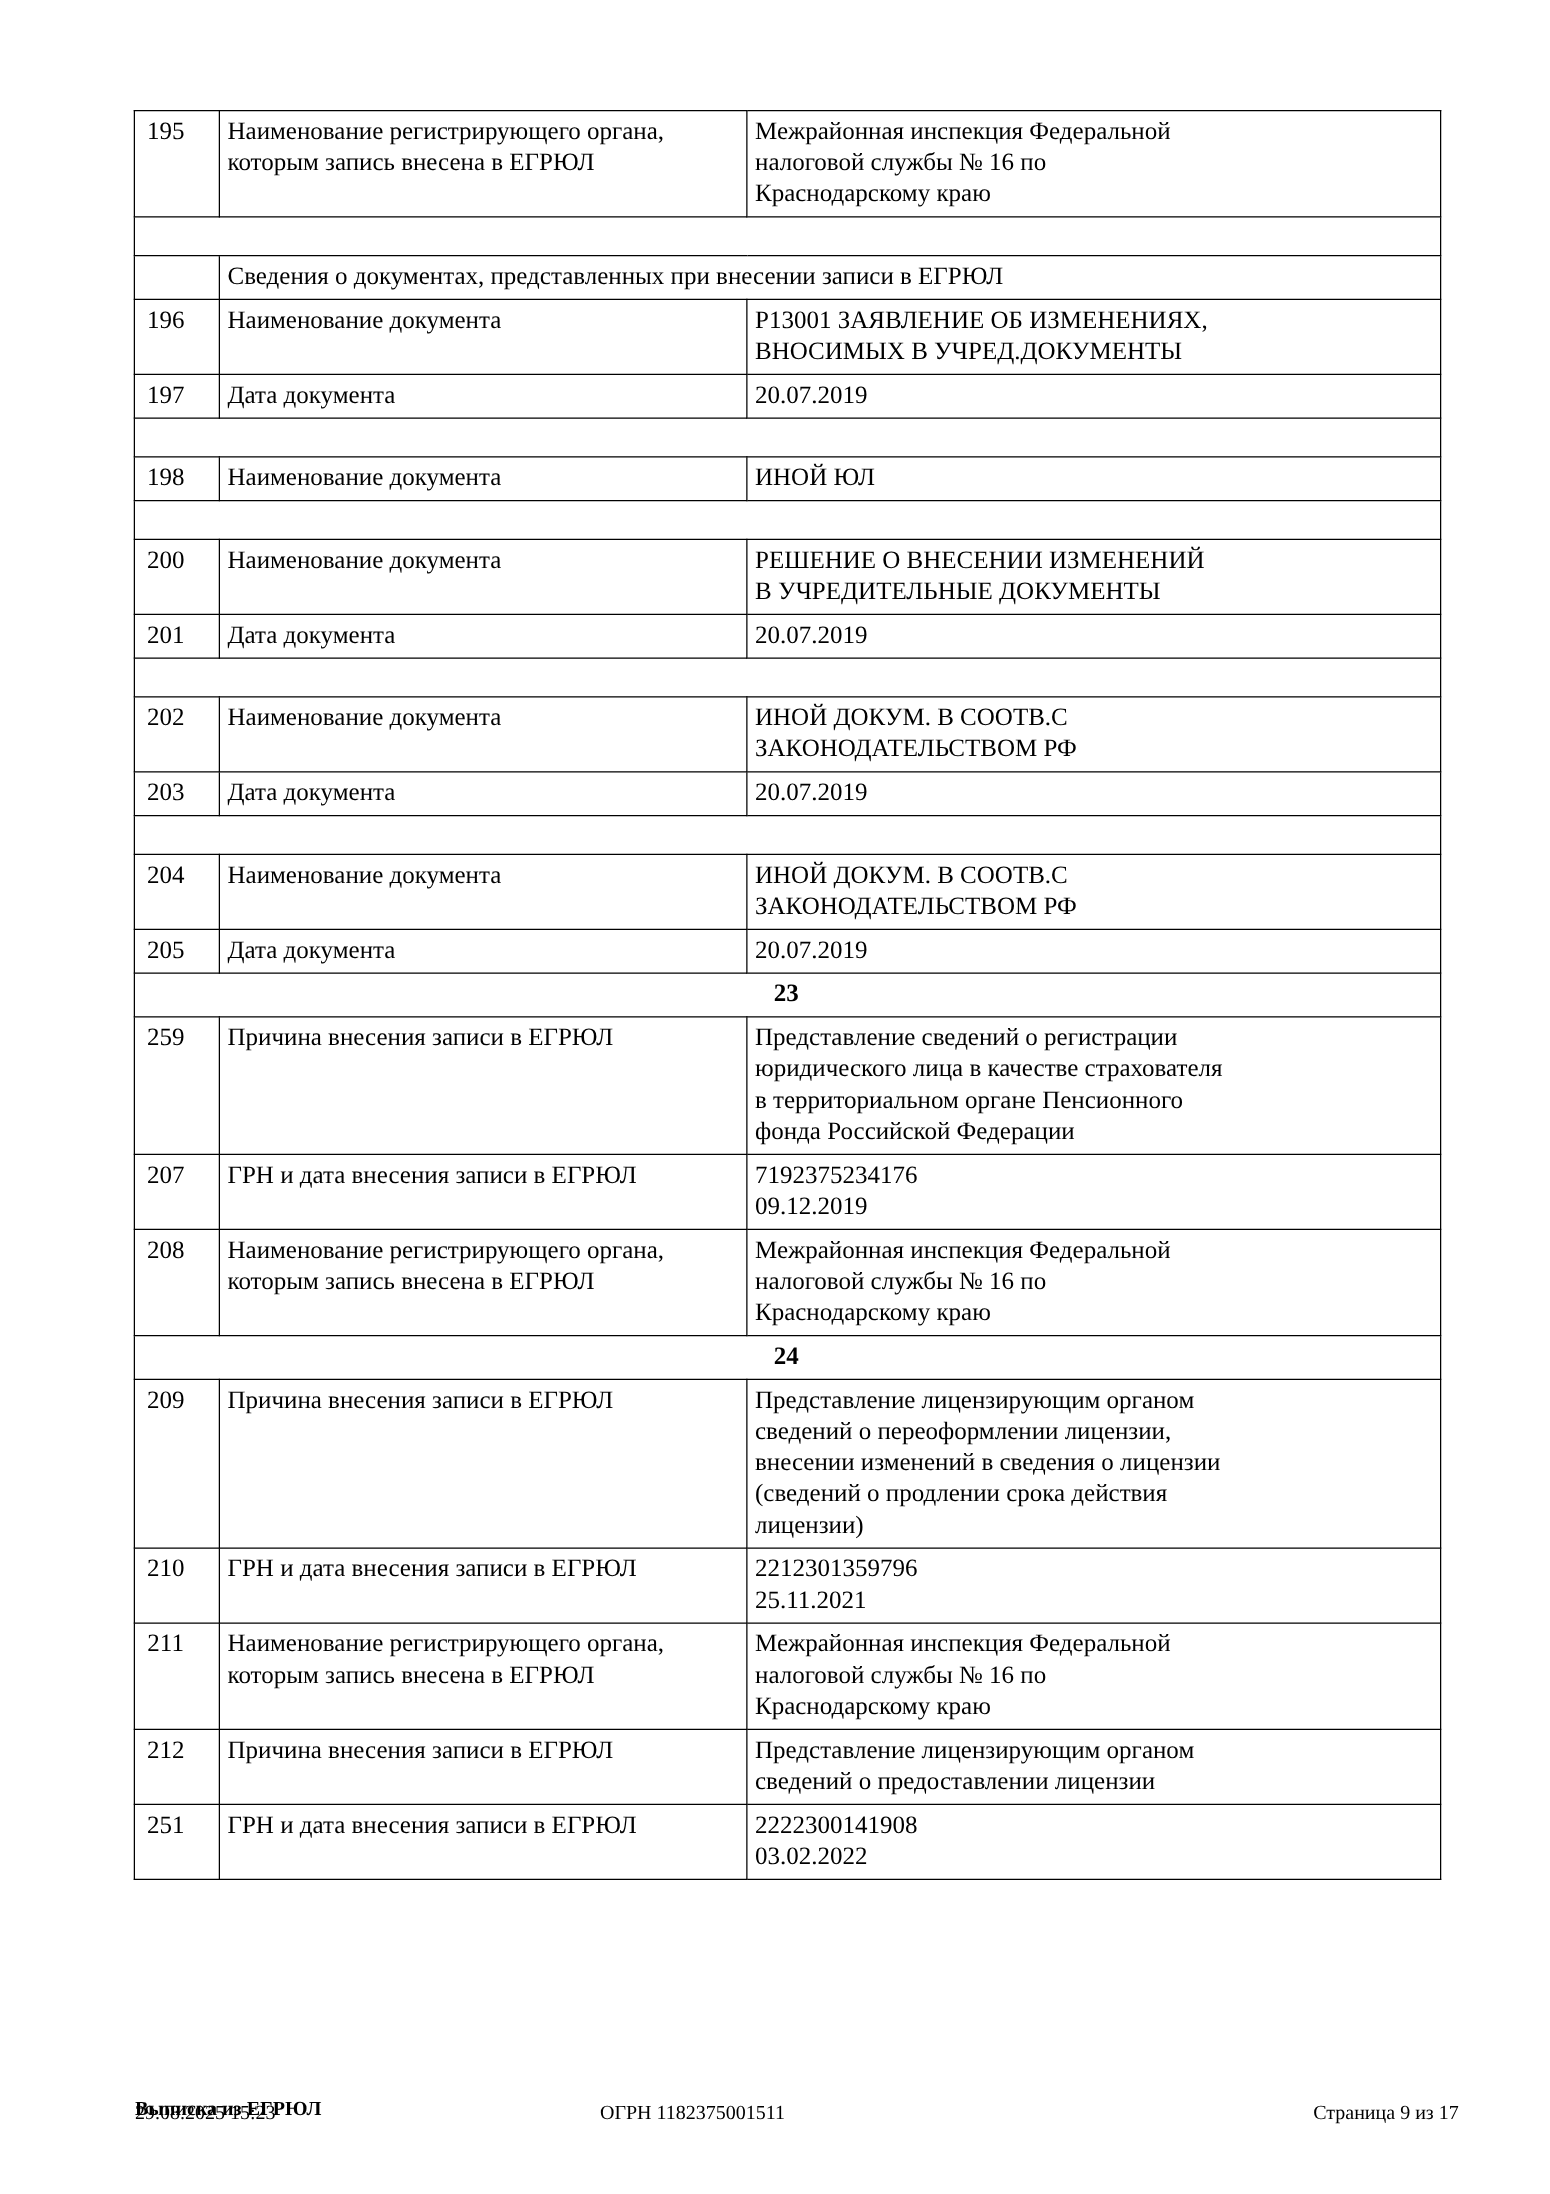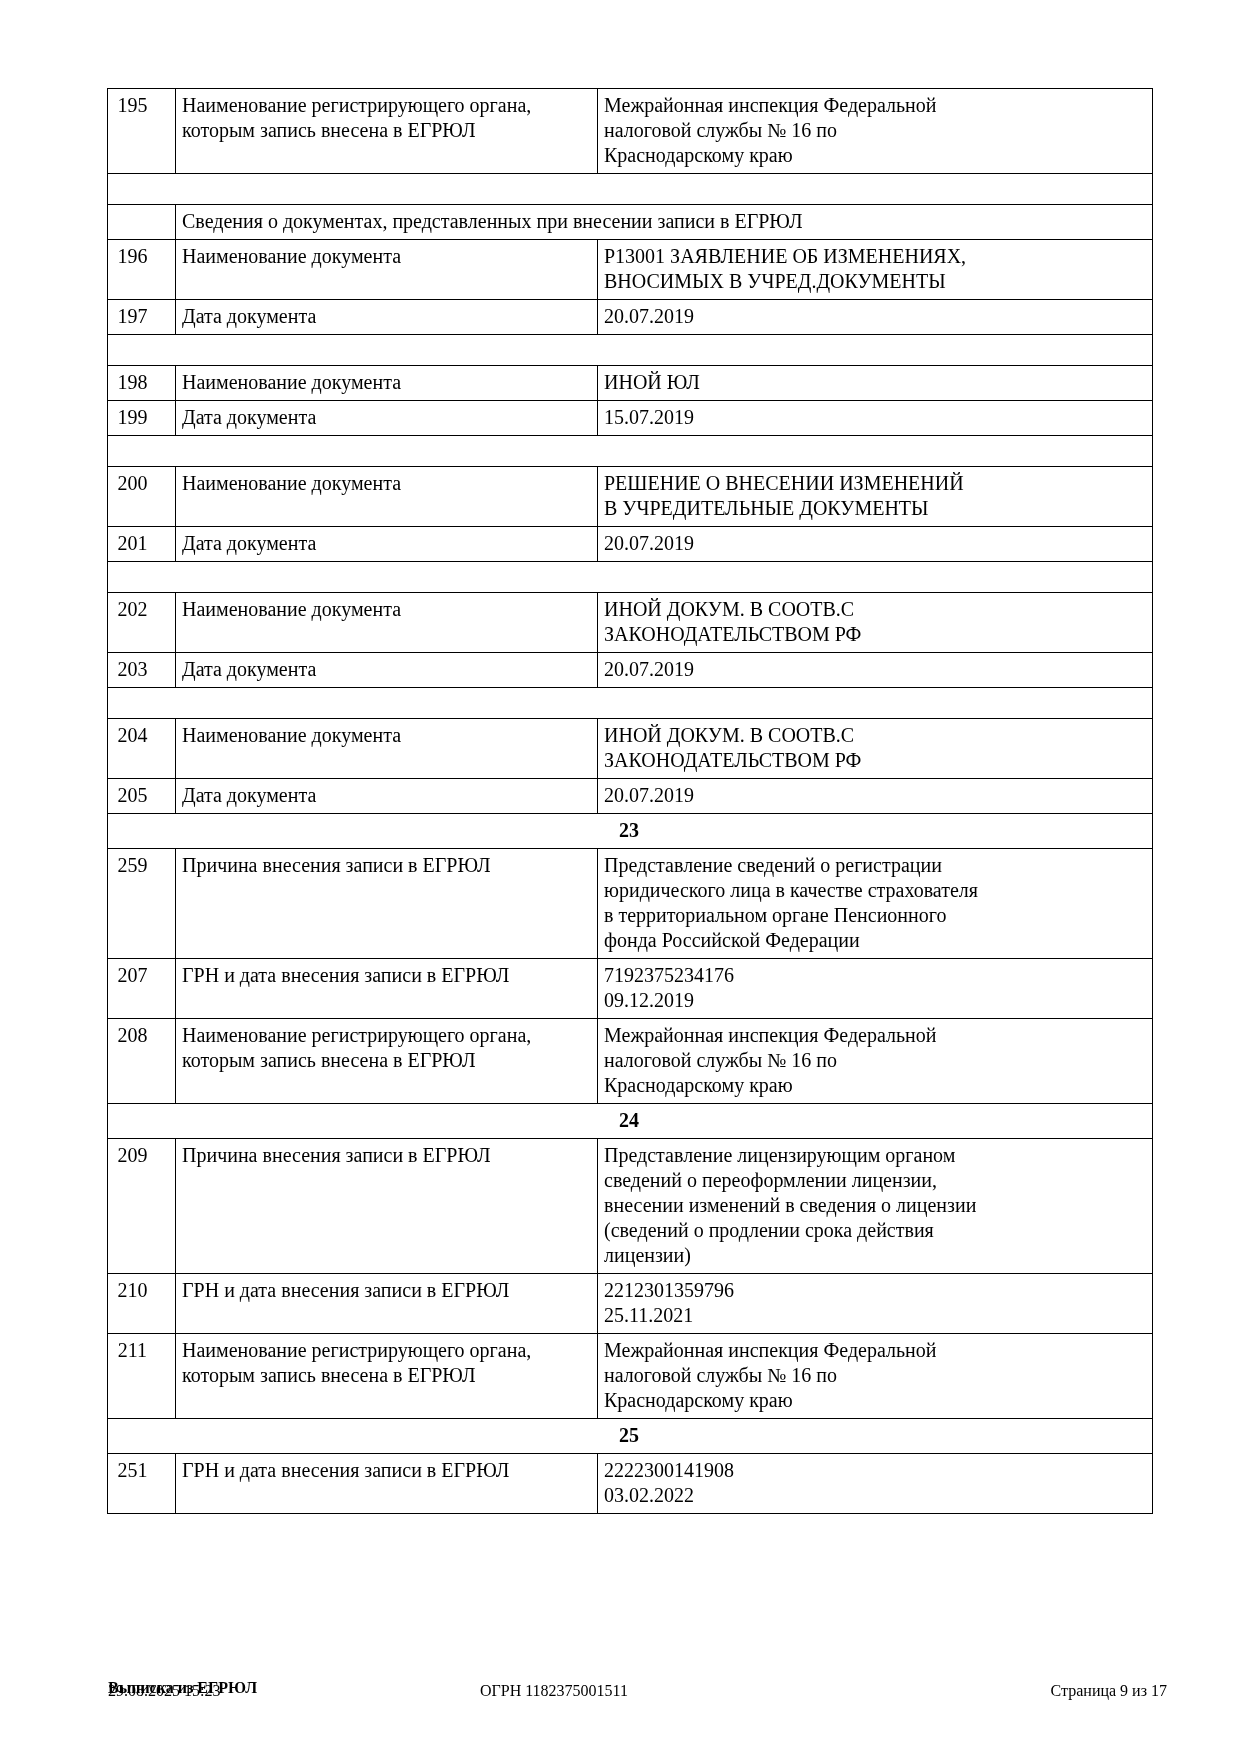--- a/index.html
+++ b/index.html
@@ -115,25 +115,20 @@
         <td>20.07.2019</td>
       </tr>
       <tr class="spacer-row">
         <td colspan="3"></td>
       </tr>
       <tr>
         <td class="num">198</td>
         <td>Наименование документа</td>
         <td>ИНОЙ ЮЛ</td>
       </tr>
-      <tr>
-        <td class="num">199</td>
-        <td>Дата документа</td>
-        <td>15.07.2019</td>
-      </tr>
       <tr class="spacer-row">
         <td colspan="3"></td>
       </tr>
       <tr>
         <td class="num">200</td>
         <td>Наименование документа</td>
         <td>РЕШЕНИЕ О ВНЕСЕНИИ ИЗМЕНЕНИЙ
 В УЧРЕДИТЕЛЬНЫЕ ДОКУМЕНТЫ</td>
       </tr>
       <tr>
@@ -213,22 +208,25 @@
 25.11.2021</td>
       </tr>
       <tr>
         <td class="num">211</td>
         <td>Наименование регистрирующего органа,
 которым запись внесена в ЕГРЮЛ</td>
         <td>Межрайонная инспекция Федеральной
 налоговой службы № 16 по
 Краснодарскому краю</td>
       </tr>
-      <tr class="section-row">
-        <td colspan="3">25</td>
+      <tr>
+        <td class="num">212</td>
+        <td>Причина внесения записи в ЕГРЮЛ</td>
+        <td>Представление лицензирующим органом
+сведений о предоставлении лицензии</td>
       </tr>
       <tr>
         <td class="num">251</td>
         <td>ГРН и дата внесения записи в ЕГРЮЛ</td>
         <td>2222300141908
 03.02.2022</td>
       </tr>
     </tbody>
 </table>
 

